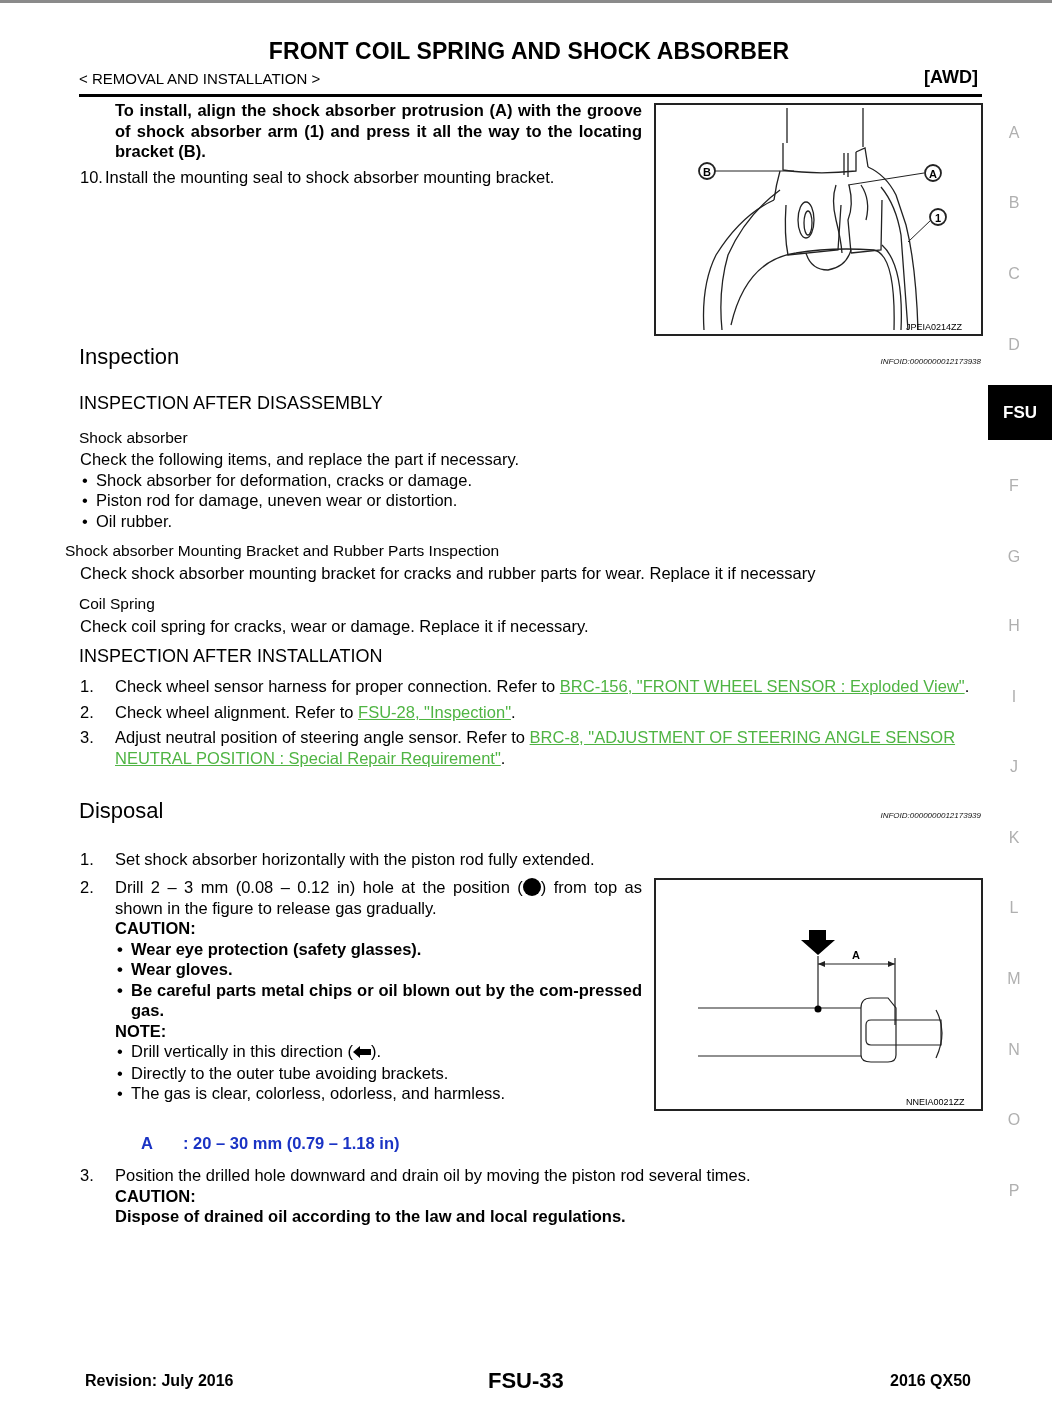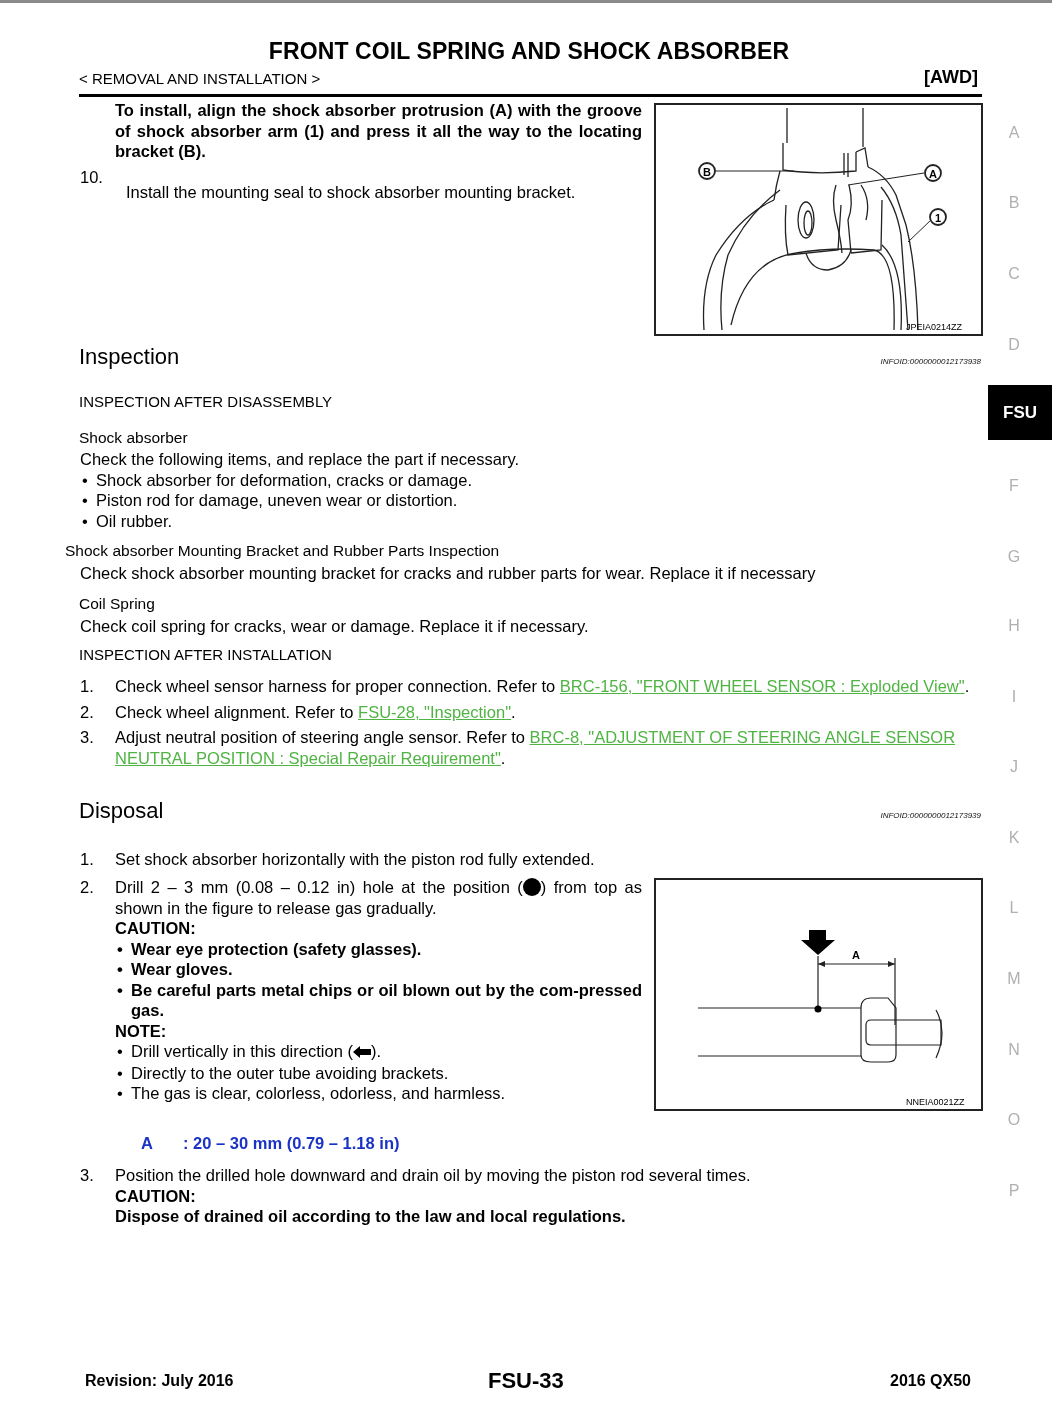--- a/index.html
+++ b/index.html
@@ -18,21 +18,21 @@
   .body-text { font-size: 16.5px; line-height: 20.5px; }
   .bold { font-weight: bold; }
   .justify { text-align: justify; }
 
   .fig { position: absolute; border: 2px solid #222; background: #fff; }
   .fig svg { display: block; }
   .fig-id { position: absolute; font-size: 9px; color: #000; }
 
   .h2 { font-size: 22px; }
   .infoid { font-size: 8px; font-style: italic; color: #111; }
-  .h3 { font-size: 15px; text-align: right; }
+  .h3 { font-size: 18px; text-align: right; }
   .h4 { font-size: 15.5px; }
 
   .num { position: absolute; width: 30px; text-align: left; }
   a.link { color: #4fb443; text-decoration: underline; }
   .caution { color: #000000; font-weight: bold; }
   .spec { color: #1a33c4; font-weight: bold; font-size: 16.5px; }
 
   .side-letter { position: absolute; left: 988px; width: 52px; text-align: center; font-size: 16px; color: #b0b0b0; }
   .side-tab { position: absolute; left: 988px; top: 385px; width: 64px; height: 55px; background: #000; color: #fff; font-size: 17px; font-weight: bold; display: flex; align-items: center; justify-content: center; }
 
@@ -47,21 +47,21 @@
 
 <div class="topbar"></div>
 
 <div class="abs title">FRONT COIL SPRING AND SHOCK ABSORBER</div>
 <div class="abs subhdr">&lt; REMOVAL AND INSTALLATION &gt;</div>
 <div class="abs awd">[AWD]</div>
 <div class="abs rule"></div>
 
 <div class="abs body-text bold justify" style="left:115px; top:100px; width:527px;">To install, align the shock absorber protrusion (A) with the groove of shock absorber arm (1) and press it all the way to the locating bracket (B).</div>
 <div class="abs body-text" style="left:80px; top:167px;">10.</div>
-<div class="abs body-text" style="left:126px; top:167px;margin-top:15px;">Install the mounting seal to shock absorber mounting bracket.</div>
+<div class="abs body-text" style="left:105px; top:167px;">Install the mounting seal to shock absorber mounting bracket.</div>
 
 <div class="fig" style="left:654px; top:103px; width:325px; height:229px;">
   <svg width="325" height="229" viewBox="0 0 325 229">
     <g fill="none" stroke="#222" stroke-width="1.3">
       <line x1="131" y1="3" x2="131" y2="38"></line>
       <line x1="207" y1="3" x2="207" y2="42"></line>
       <path d="M127 38 L127 65 Q160 70 200 66 L200 47"></path>
       <path d="M200 47 L209 43 L212 62"></path>
       <line x1="188" y1="48" x2="188" y2="70"></line>
       <line x1="192" y1="48" x2="192" y2="72"></line>

